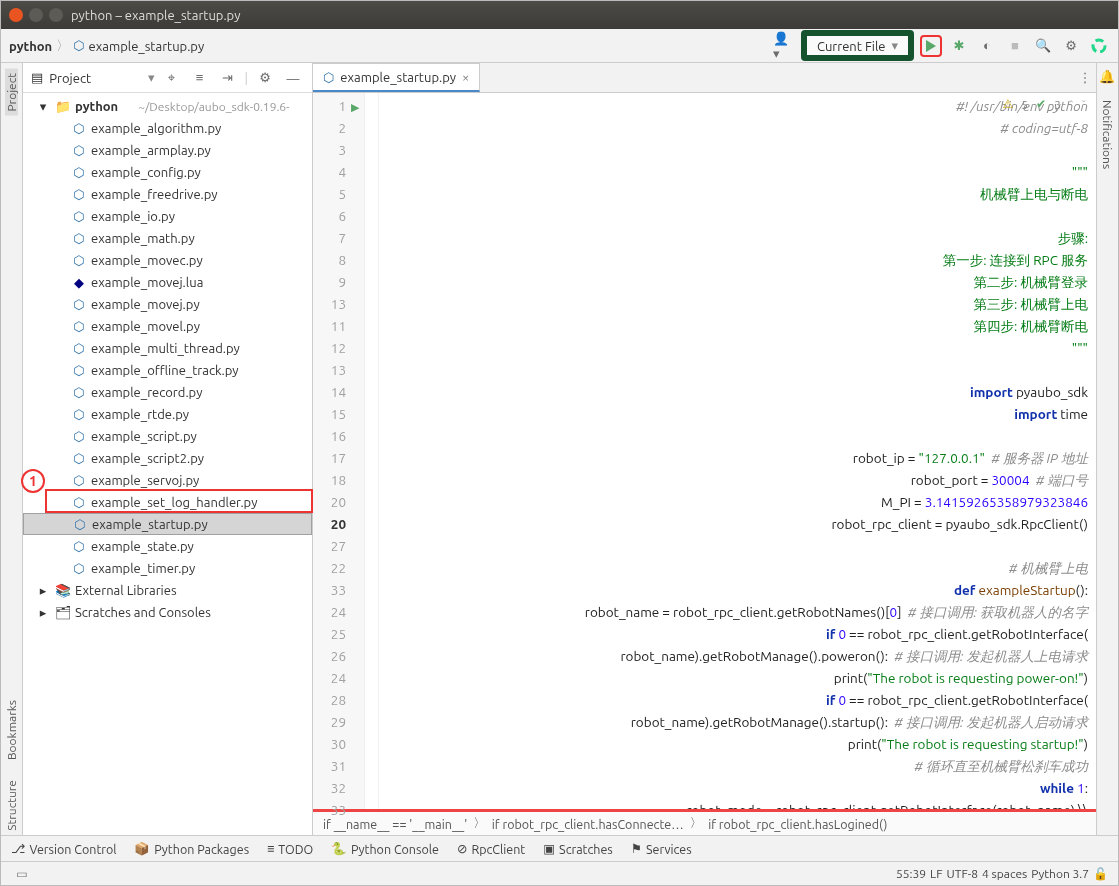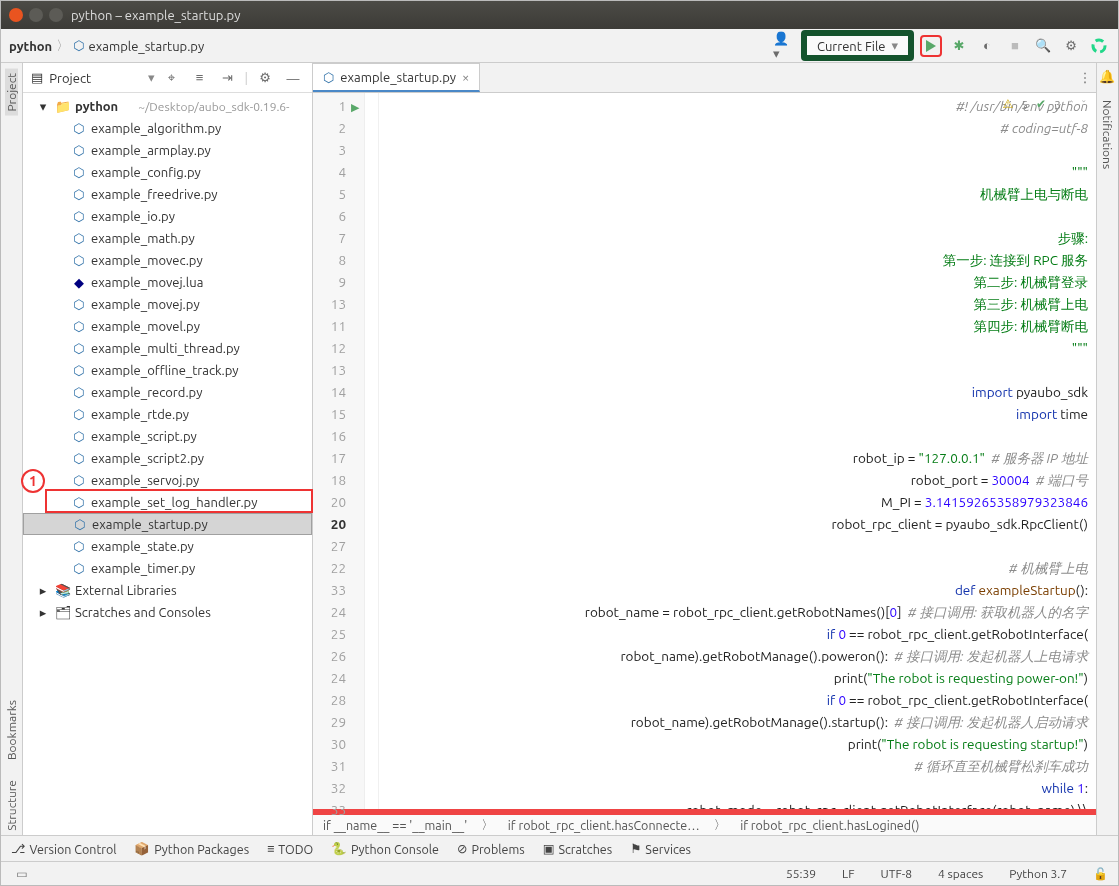--- a/index.html
+++ b/index.html
@@ -39,32 +39,32 @@
 .tabs{height:30px;border-bottom:1px solid #ccc;display:flex;align-items:center;background:#f2f2f2;}
 .tab{height:29px;border:1px solid #ccc;border-bottom:2px solid #4a88c7;background:#fff;display:flex;align-items:center;padding:0 10px;gap:6px;font-size:13px;margin-left:-1px;}
 .tab .x{color:#888;cursor:pointer;}
 .editor{flex:1;display:flex;min-height:0;font-family:"DejaVu Sans Mono","Consolas",monospace;font-size:13.5px;position:relative;}
 .gutter{width:52px;background:#f7f7f7;border-right:1px solid #eee;text-align:right;color:#a0a0a0;padding:2px 18px 0 0;line-height:22px;position:relative;}
 .gutter .ln.cur{color:#333;font-weight:700;}
 .gutter .runmk{position:absolute;left:38px;top:3px;color:#59a869;font-size:11px;}
 .foldcol{width:14px;background:#fff;border-right:1px solid #f0f0f0;}
 .code{flex:1;padding:2px 8px 0 8px;white-space:pre;line-height:22px;color:#222;overflow:hidden;text-align:right;}
 .c-cmt{color:#8c8c8c;font-style:italic;}
-.c-kw{color:#1232ac;font-weight:400;}
+.c-kw{color:#1232ac;font-weight:700;}
 .c-str{color:#067d17;}
 .c-num{color:#2a00ff;}
 .c-fn{color:#7a3e00;}
 .insp{position:absolute;right:10px;top:4px;font-size:12px;color:#888;display:flex;gap:8px;align-items:center;}
 .insp .w{color:#c9a100;}.insp .e{color:#59a869;}
-.crumbbar{height:26px;border-top:6px solid #ef4444;display:flex;align-items:center;padding:0 10px;font-size:12.5px;color:#555;gap:14px;background:#fafafa;}
+.crumbbar{height:26px;border-top:3px solid #ef4444;display:flex;align-items:center;padding:0 10px;font-size:12.5px;color:#555;gap:6px;background:#fafafa;}
 .footer{height:26px;border-top:1px solid #ccc;display:flex;align-items:center;padding:0 10px;gap:18px;background:#f2f2f2;font-size:12.5px;}
 .footer .fitem{display:flex;align-items:center;gap:4px;cursor:pointer;color:#444;}
 .status{height:24px;border-top:1px solid #ccc;display:flex;align-items:center;padding:0 10px;font-size:12px;color:#444;background:#f2f2f2;}
 .status .spacer{flex:1;}
-.status .sitem{margin-left:26px;}
+.status .sitem{margin-left:4px;}
 .pyic{color:#3776ab;}
 .luaic{color:#000080;}
 svg{display:block;}
 </style>
 </head>
 <body>
 
 <div class="window">
 
   <div class="titlebar">
@@ -319,21 +319,21 @@
       <div class="fitem">
         <span>≡</span>
         <span>TODO</span>
       </div>
       <div class="fitem">
         <span>🐍</span>
         <span>Python Console</span>
       </div>
       <div class="fitem">
         <span>⊘</span>
-        <span>Problems</span>
+        <span>RpcClient</span>
       </div>
       <div class="fitem">
         <span>▣</span>
         <span>Scratches</span>
       </div>
       <div class="fitem">
         <span>⚑</span>
         <span>Services</span>
       </div>
     </div>

